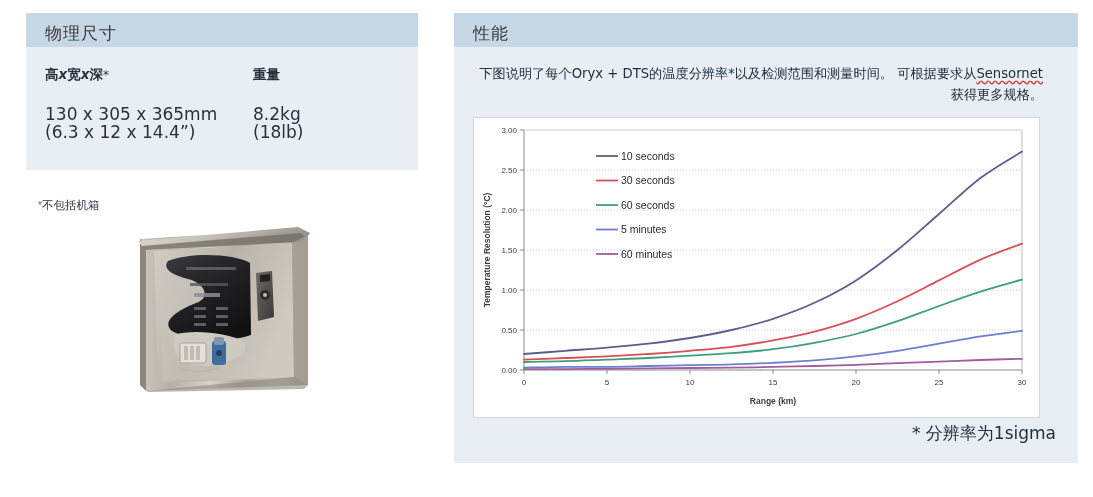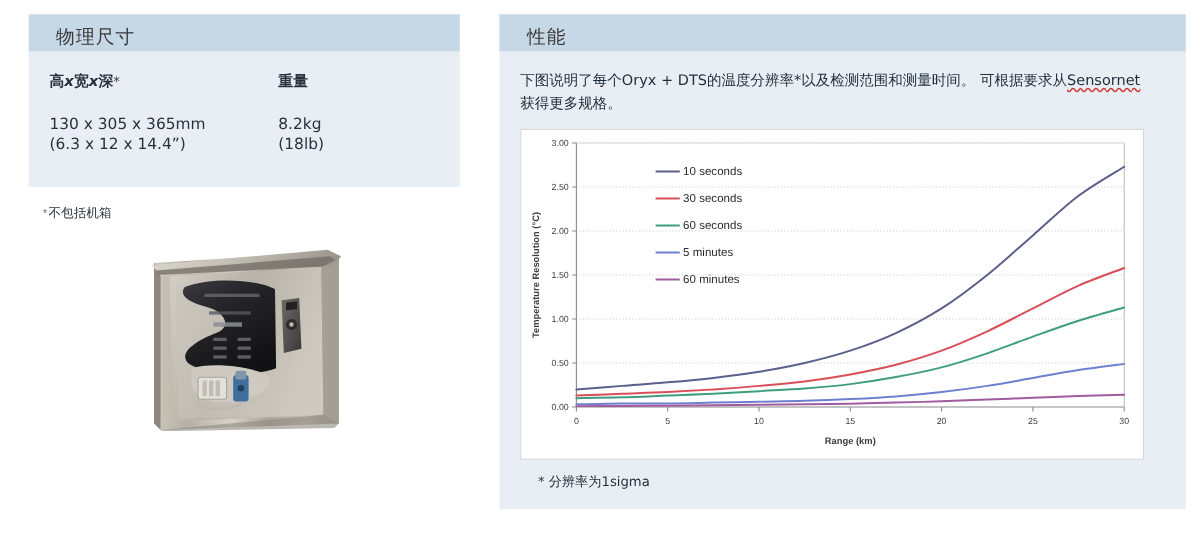--- a/index.html
+++ b/index.html
@@ -19,21 +19,21 @@
   #left-panel {
     position: absolute;
     left: 26px;
     top: 13px;
     width: 392px;
   }
   .panel-header {
     background: #c6d7e6;
     height: 34px;
     box-sizing: border-box;
-    padding: 9px 0 0 25px;
+    padding: 9px 0 0 19px;
   }
   .panel-header-text {
     font-size: 17px;
     color: #3a3a3a;
     font-family: "DejaVu Sans", sans-serif;
     letter-spacing: 1px;
   }
   .panel-body {
     background: #e9eef5;
     box-sizing: border-box;
@@ -43,21 +43,21 @@
     height: 123px;
   }
   .dim-table {
     width: 100%;
     border-collapse: collapse;
   }
   .dim-table td {
     vertical-align: top;
     padding: 0;
     color: #27323d;
-    font-size: 14px;
+    font-size: 17px;
     line-height: 18px;
     font-family: "DejaVu Sans", sans-serif;
   }
   .dim-table td.col-a { width: 208px; }
   .dim-table tr.head-row td {
     font-weight: bold;
     padding-bottom: 21px;
     font-size: 13.5px;
   }
   .dim-table tr.head-row td em {
@@ -66,24 +66,24 @@
   }
   .dim-table tr.head-row td .star {
     font-weight: normal;
     font-size: 12px;
   }
   .val-line2 { display: block; }
 
   #left-footnote {
     position: absolute;
     left: 38px;
-    top: 186px;
+    top: 198px;
     font-size: 11.5px;
     color: #2b3440;
-    font-family: Liberation Mono, monospace;
+    font-family: Liberation Sans, sans-serif;
   }
   #left-footnote .star { color: #5b6b7d; font-size: 10px; }
 
   
   #device-photo {
     position: absolute;
     left: 132px;
     top: 217px;
     width: 182px;
     height: 175px;
@@ -93,20 +93,21 @@
   
   #right-panel {
     position: absolute;
     left: 454px;
     top: 13px;
     width: 624px;
   }
   #right-panel .panel-body {
     padding: 16px 22px 16px 19px;
     height: 416px;
+    text-align: right;
   }
   #perf-paragraph {
     font-size: 13.2px;
     line-height: 21px;
     color: #22303d;
     font-family: "DejaVu Sans", sans-serif;
     margin: 0 0 12px 0;
     width: 570px;
   }
   .squiggle {
@@ -120,22 +121,22 @@
   #chart-box {
     background: #ffffff;
     border: 1px solid #d2d6da;
     width: 567px;
     height: 301px;
     box-sizing: border-box;
     position: relative;
   }
   #chart-svg { display: block; }
   #chart-footnote {
-    margin-top: 12px;
-    font-size: 12px;
+    margin-top: 4px;
+    font-size: 17px;
     color: #22303d;
     font-family: "DejaVu Sans", sans-serif;
     padding-left: 16px;
   }
 </style>
 </head>
 <body>
 
 <div id="left-panel">
   <div class="panel-header">

